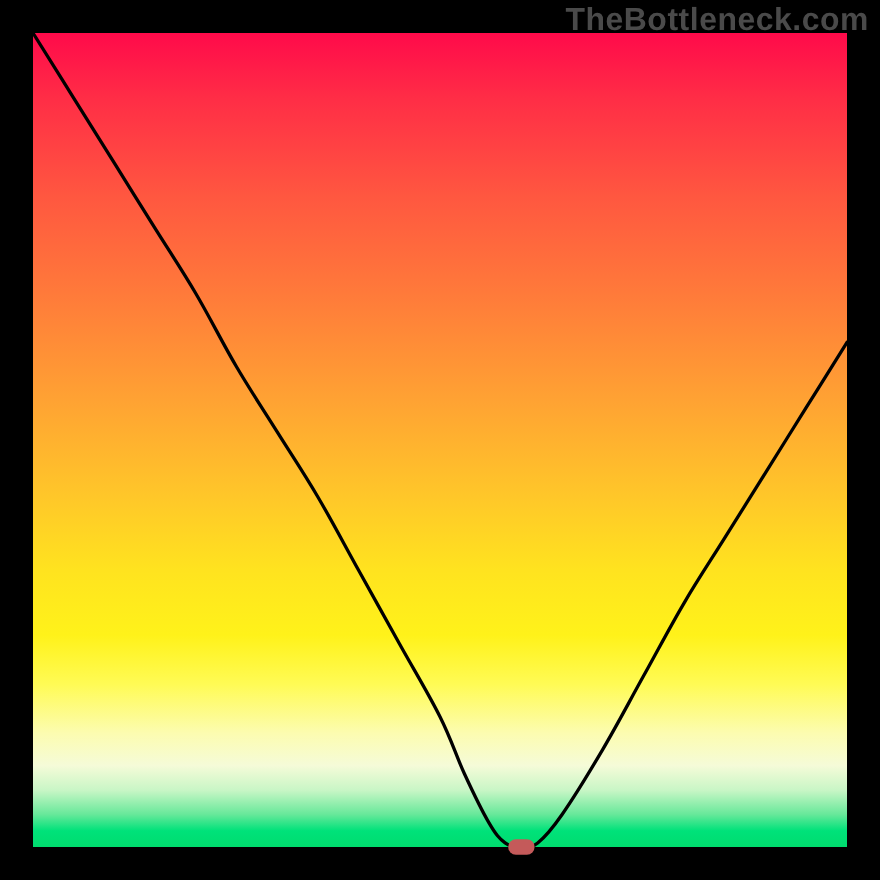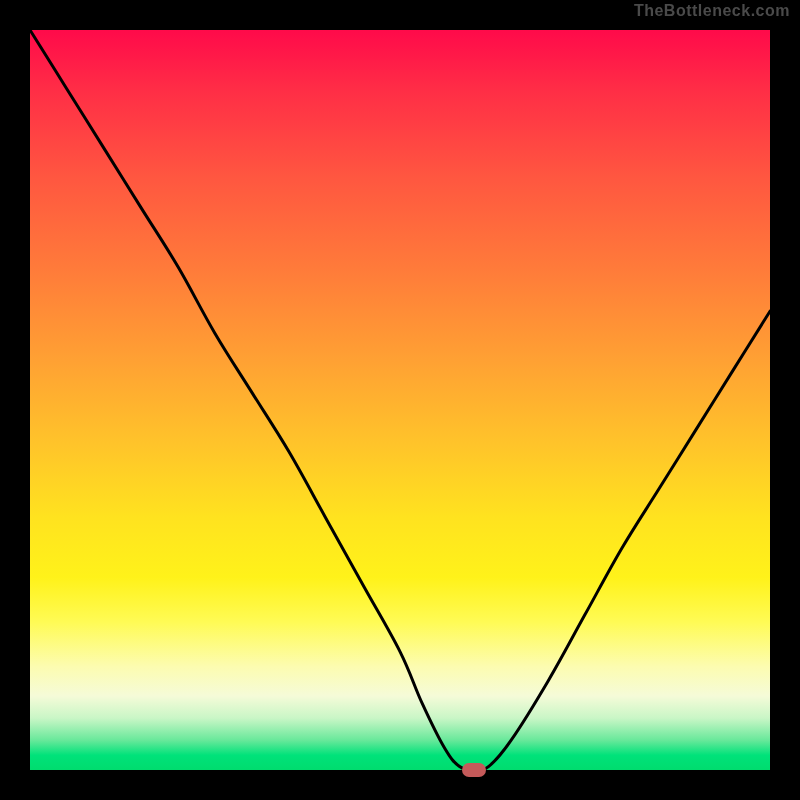--- a/index.html
+++ b/index.html
@@ -9,21 +9,21 @@
     width: 800px;
     height: 800px;
     background: #000;
   }
   .watermark {
     position: absolute;
     top: 2px;
     right: 10px;
     color: #4a4a4a;
     font-family: Arial, Helvetica, sans-serif;
-    font-size: 16px;
+    font-size: 29px;
     font-weight: 600;
     letter-spacing: 0.5px;
     z-index: 10;
   }
   .plot {
     position: absolute;
     left: 30px;
     top: 30px;
     width: 740px;
     height: 740px;

